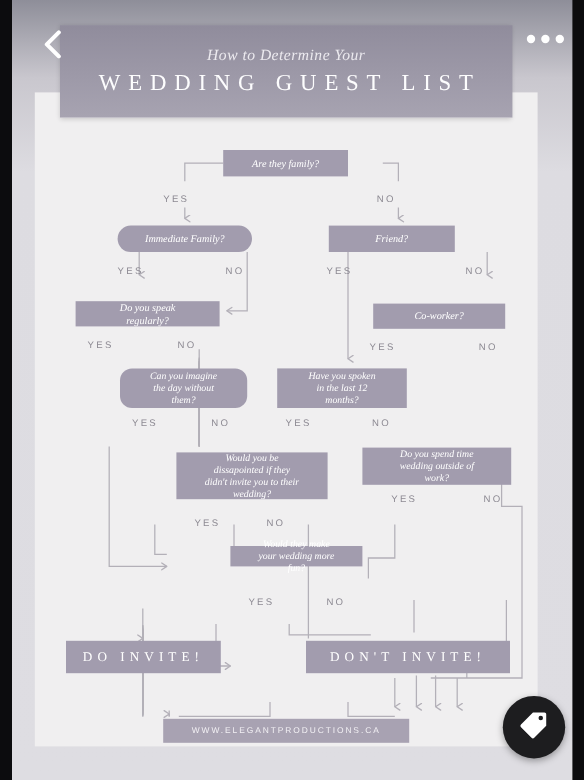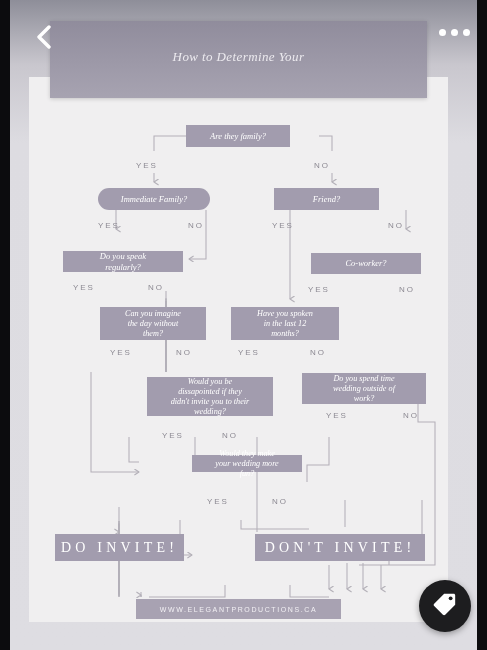--- a/index.html
+++ b/index.html
@@ -77,21 +77,21 @@
     position:absolute; z-index:15;
     font-family:"Liberation Sans", sans-serif;
     font-size:8px; letter-spacing:1.9px; color:#8d8a93; white-space:nowrap;
   }
 
   
   .result {
     position:absolute; z-index:14;
     background:#a29cae; color:#ffffff;
     font-family:"Liberation Serif", serif;
-    font-size:14px; letter-spacing:4.2px; white-space:nowrap;
+    font-size:11px; letter-spacing:4.2px; white-space:nowrap;
     display:flex; align-items:center; justify-content:center;
   }
 
   
   #footer-url {
     position:absolute; left:136px; top:599px; width:205px; height:20px; z-index:16;
     background:#a8a2b2; color:#f2f0f4;
     font-family:"Liberation Sans", sans-serif;
     font-size:7px; letter-spacing:1.6px;
     display:flex; align-items:center; justify-content:center;
@@ -222,29 +222,30 @@
 
       <path d="M300,488 L300,512" marker-end="url(#ah)"></path>
       <path d="M318,486 L318,512" marker-end="url(#ah)"></path>
       <path d="M334,486 L334,512" marker-end="url(#ah)"></path>
       <path d="M352,488 L352,512" marker-end="url(#ah)"></path>
     </g>
   </svg>
 
   <div id="title-banner">
     <div class="kicker">How to Determine Your</div>
+    <div class="main">WEDDING GUEST LIST</div>
   </div>
 
   <div id="nodes-layer">
       <div class="node" style="left: 186px; top: 125px; width: 104px; height: 22px; font-size: 8.5px;">Are they family?</div>
       <div class="node" style="left: 98px; top: 188px; width: 112px; height: 22px; font-size: 8.5px; border-radius: 11px;">Immediate Family?</div>
       <div class="node" style="left: 274px; top: 188px; width: 105px; height: 22px; font-size: 8.5px;">Friend?</div>
       <div class="node" style="left: 63px; top: 251px; width: 120px; height: 21px; font-size: 8.5px;">Do you speak regularly?</div>
       <div class="node" style="left: 311px; top: 253px; width: 110px; height: 21px; font-size: 8.5px;">Co-worker?</div>
-      <div class="node" style="left: 100px; top: 307px; width: 106px; height: 33px; font-size: 8.2px;">Can you imagine the day without them?</div>
+      <div class="node" style="left: 100px; top: 307px; width: 106px; height: 33px; font-size: 8.2px; border-radius: 10px;">Can you imagine the day without them?</div>
       <div class="node" style="left: 231px; top: 307px; width: 108px; height: 33px; font-size: 8.2px;">Have you spoken in the last 12 months?</div>
       <div class="node" style="left: 147px; top: 377px; width: 126px; height: 39px; font-size: 8.2px;">Would you be dissapointed if they didn't invite you to their wedding?</div>
       <div class="node" style="left: 302px; top: 373px; width: 124px; height: 31px; font-size: 8.2px;">Do you spend time wedding outside of work?</div>
       <div class="node" style="left: 192px; top: 455px; width: 110px; height: 17px; font-size: 8.2px;">Would they make your wedding more fun?</div>
     </div>
   <div id="labels-layer">
       <div class="lbl" style="left: 136px; top: 161px;">YES</div>
       <div class="lbl" style="left: 314px; top: 161px;">NO</div>
       <div class="lbl" style="left: 98px; top: 221px;">YES</div>
       <div class="lbl" style="left: 188px; top: 221px;">NO</div>

